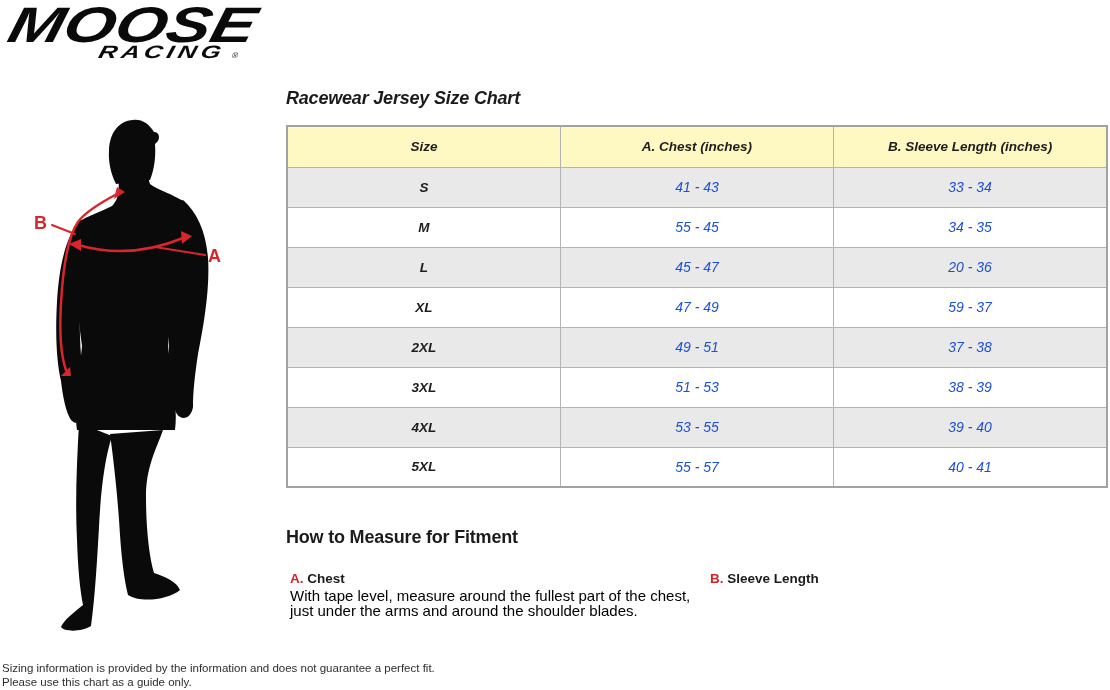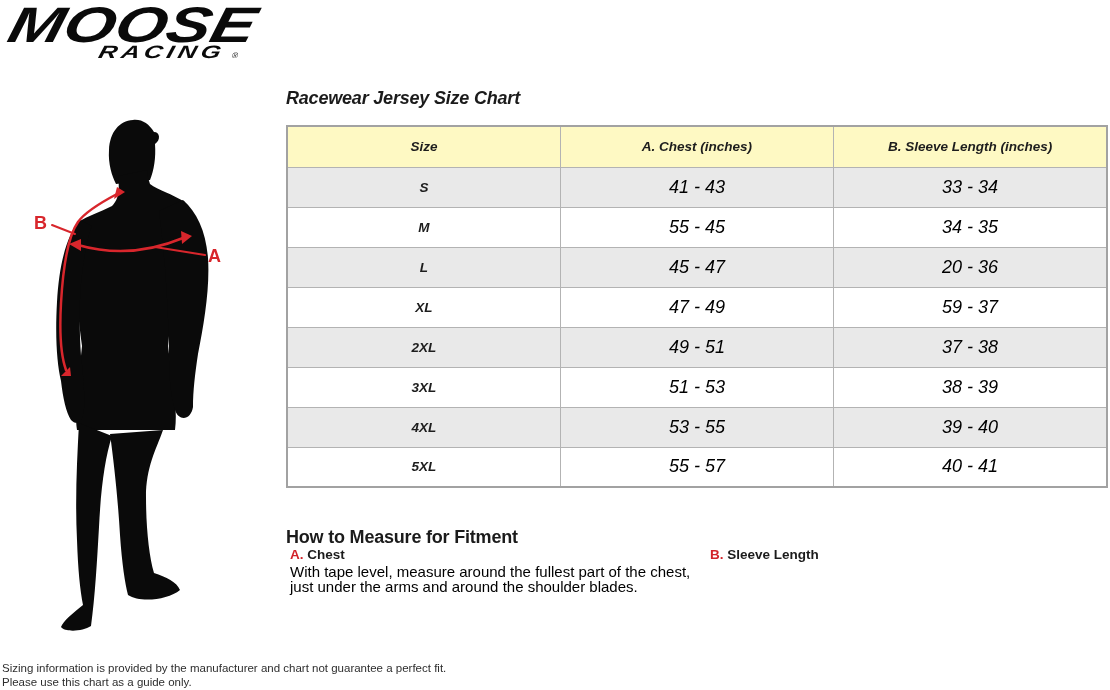--- a/index.html
+++ b/index.html
@@ -21,28 +21,28 @@
   table.size-chart {
     width:822px; border-collapse:collapse; table-layout:fixed;
     border:2px solid #a2a2a2;
   }
   table.size-chart th {
     height:41px; background:#fef9c3; border:1px solid #b3b3b3;
     font-size:13.5px; font-weight:700; color:#1d1d1d; text-align:center;
   }
   table.size-chart td {
     height:40px; border:1px solid #b3b3b3; background:#ffffff;
-    font-size:18px; font-weight:400; color:#000000; text-align:center;
+    font-size:14px; font-weight:400; color:#1d4ed8; text-align:center;
   }
   table.size-chart tbody tr:nth-child(odd) td { background:#e9e9e9; }
   table.size-chart td.size-cell { font-weight:700; color:#1d1d1d; font-size:13.5px; }
   
   .howto { position:absolute; left:286px; top:527px; width:822px; }
   .howto-title { font-size:18px; font-weight:700; color:#1b1b1b; letter-spacing:-0.2px; line-height:20px; }
-  .howto-cols { display:flex; margin-top:0; }
+  .howto-cols { display:flex; margin-top:24px; }
   .howto-item { width:412px; padding-left:4px; }
   .howto-item + .howto-item { width:394px; margin-left:12px; padding-left:0; }
   .howto-item h3 { font-size:13.5px; font-weight:700; color:#1b1b1b; line-height:15px; }
   .howto-item h3 .prefix { color:#d2232a; }
   .howto-item p { margin-top:3px; font-size:15px; color:#000000; line-height:14.5px; }
   
   .disclaimer { position:absolute; left:2px; top:662px; font-size:11.5px; color:#2e2e2e; line-height:13.5px; }
 </style>
 </head>
 <body>
@@ -156,17 +156,17 @@
         <p>With tape level, measure around the fullest part of the chest, just under the arms and around the shoulder blades.</p>
       </div>
       <div class="howto-item">
         <h3><span class="prefix">B.</span>
           <span>Sleeve Length</span></h3>
       </div>
     </div>
   </div>
 
   <div class="disclaimer">
-    <div>Sizing information is provided by the manufacturer and chart not guarantee a perfect fit.</div>
+    <div>Sizing information is provided by the information and does not guarantee a perfect fit.</div>
     <div>Please use this chart as a guide only.</div>
   </div>
 
 </div>
 
 </body></html>

